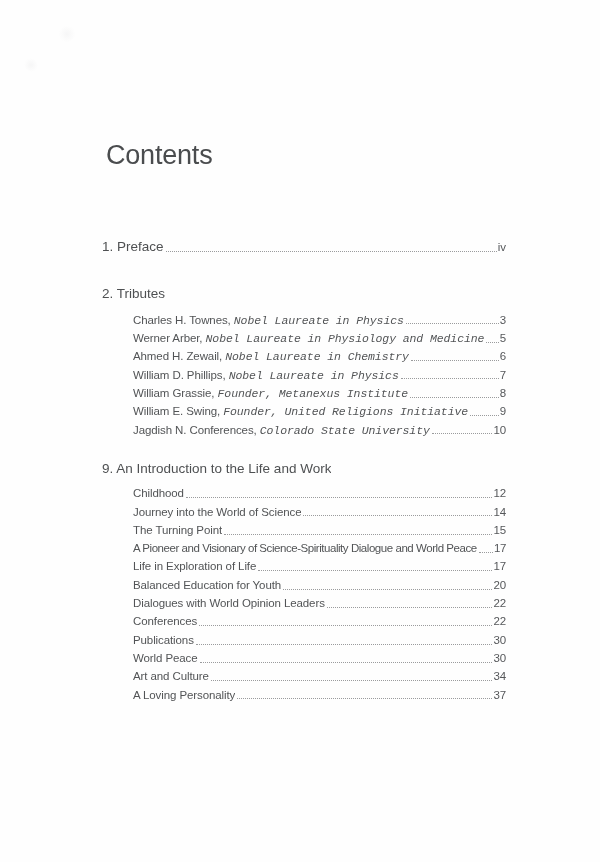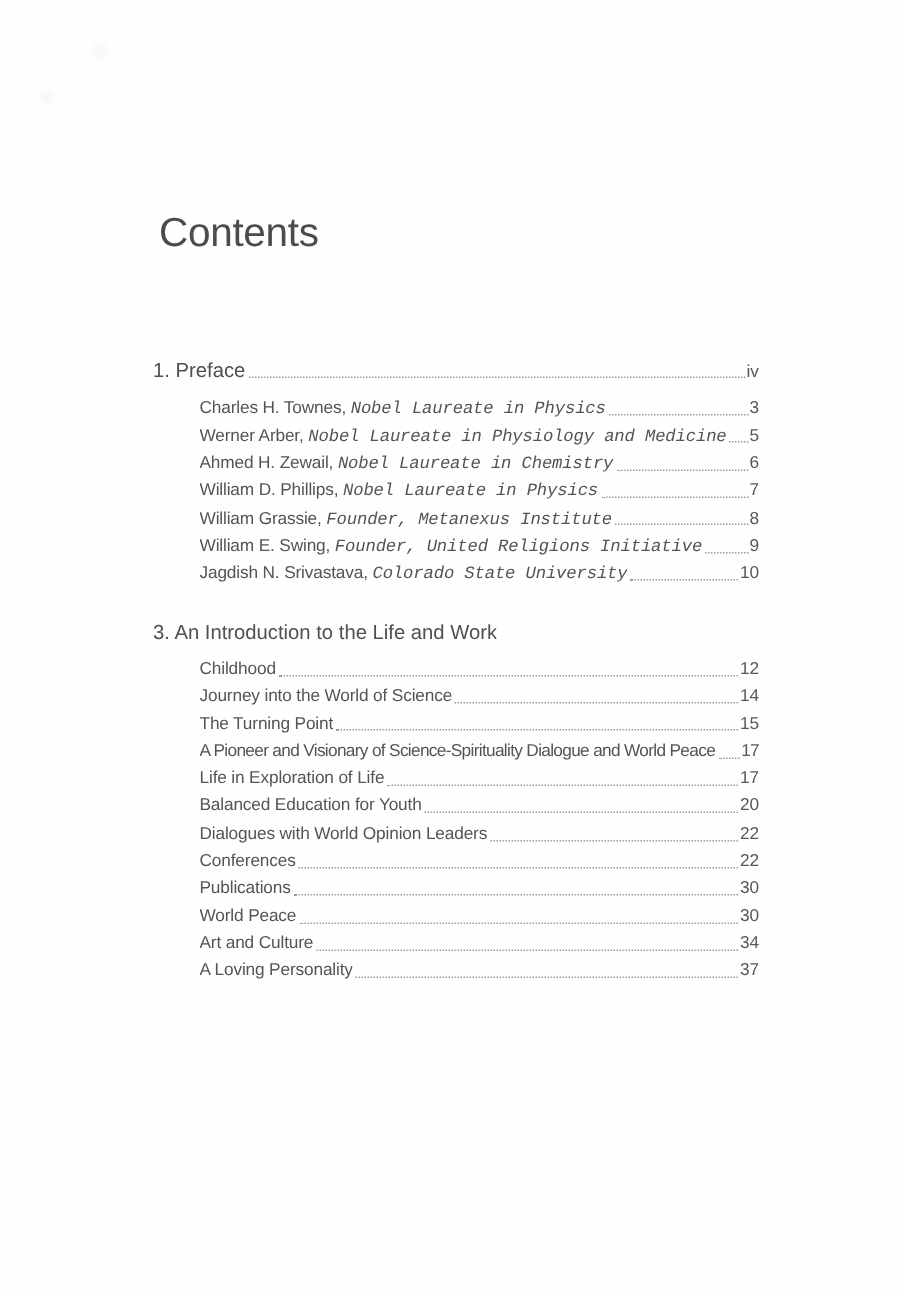--- a/index.html
+++ b/index.html
@@ -77,20 +77,23 @@
   <h1 class="doc-title">Contents</h1>
 
   <div class="toc">
 
     <div class="row heading-row">
       <span class="entry-text">1. Preface</span>
       <span class="leader"></span>
       <span class="page-num">iv</span>
     </div>
 
+    <div class="row heading-row gap-preface-tributes">
+      <span class="entry-text">2. Tributes</span>
+    </div>
 
     <div class="entry-list list-tributes">
       <div class="row entry-row">
         <span class="entry-text"><span>Charles H. Townes, </span><i>Nobel Laureate in Physics</i></span>
         <span class="leader"></span>
         <span class="page-num">3</span>
       </div>
       <div class="row entry-row">
         <span class="entry-text"><span>Werner Arber, </span><i>Nobel Laureate in Physiology and Medicine</i></span>
         <span class="leader"></span>
@@ -110,28 +113,28 @@
         <span class="entry-text"><span>William Grassie, </span><i>Founder, Metanexus Institute</i></span>
         <span class="leader"></span>
         <span class="page-num">8</span>
       </div>
       <div class="row entry-row">
         <span class="entry-text"><span>William E. Swing, </span><i>Founder, United Religions Initiative</i></span>
         <span class="leader"></span>
         <span class="page-num">9</span>
       </div>
       <div class="row entry-row">
-        <span class="entry-text"><span>Jagdish N. Srivastava, </span><i>Colorado State University</i></span>
+        <span class="entry-text"><span>Jagdish N. Conferences, </span><i>Colorado State University</i></span>
         <span class="leader"></span>
         <span class="page-num">10</span>
       </div>
     </div>
 
     <div class="row heading-row gap-tributes-intro">
-      <span class="entry-text">3. An Introduction to the Life and Work</span>
+      <span class="entry-text">9. An Introduction to the Life and Work</span>
     </div>
 
     <div class="entry-list list-intro">
       <div class="row entry-row">
         <span class="entry-text">Childhood</span>
         <span class="leader"></span>
         <span class="page-num">12</span>
       </div>
       <div class="row entry-row">
         <span class="entry-text">Journey into the World of Science</span>

